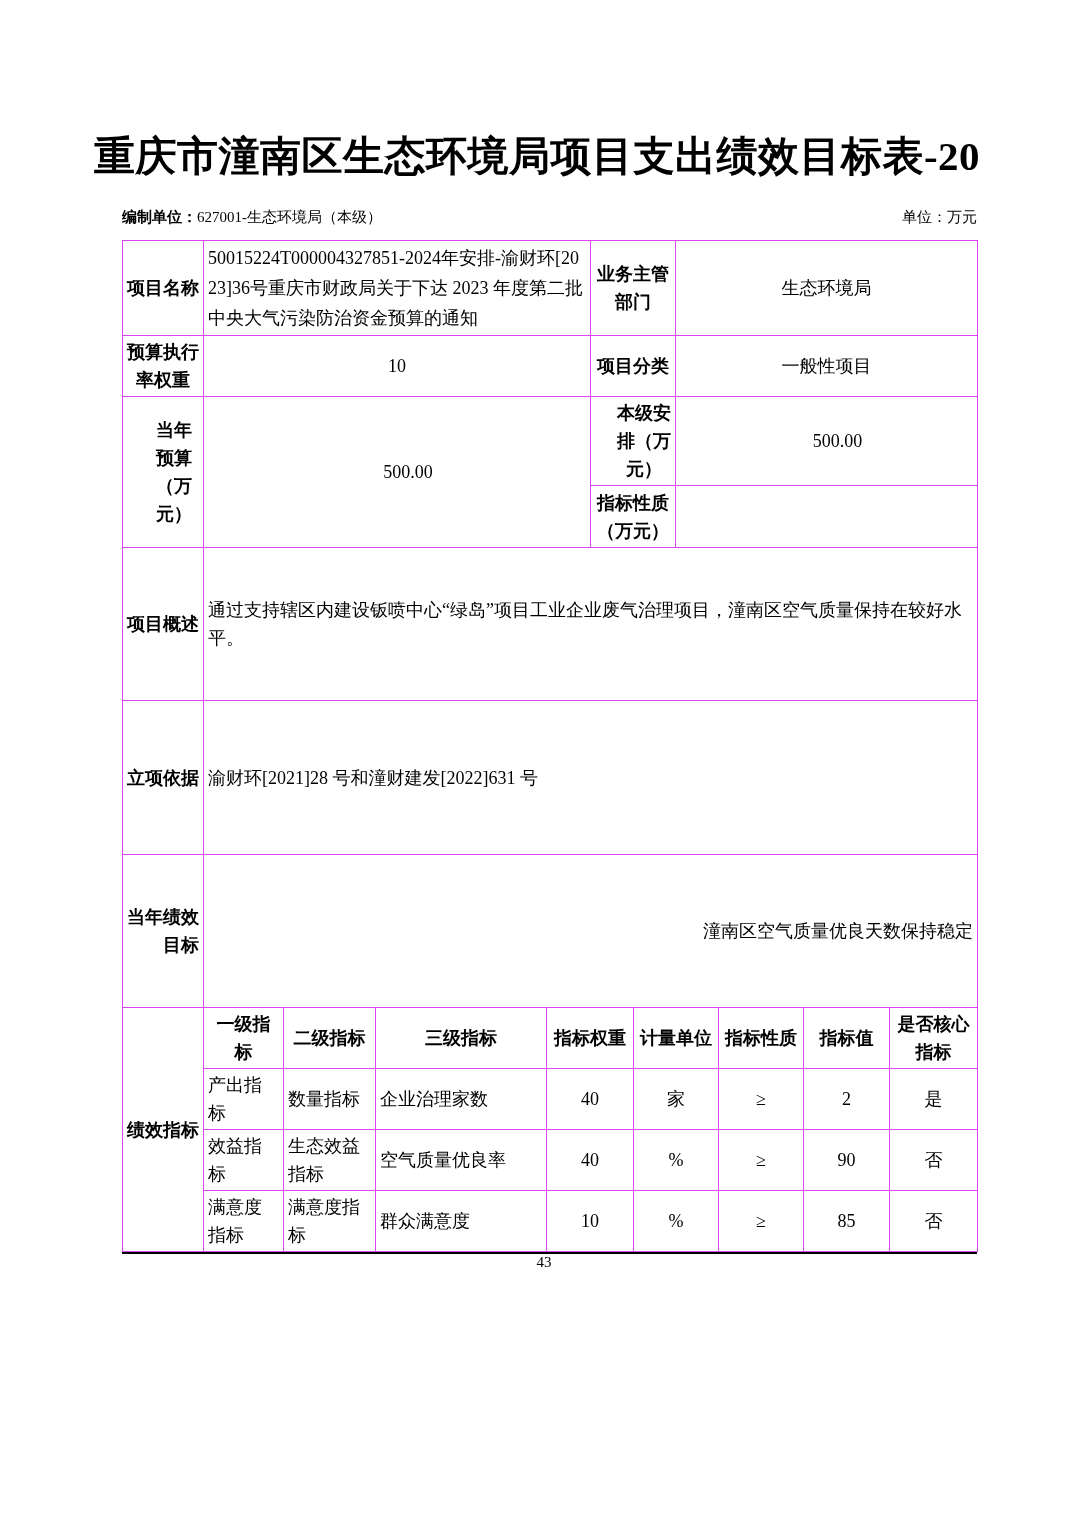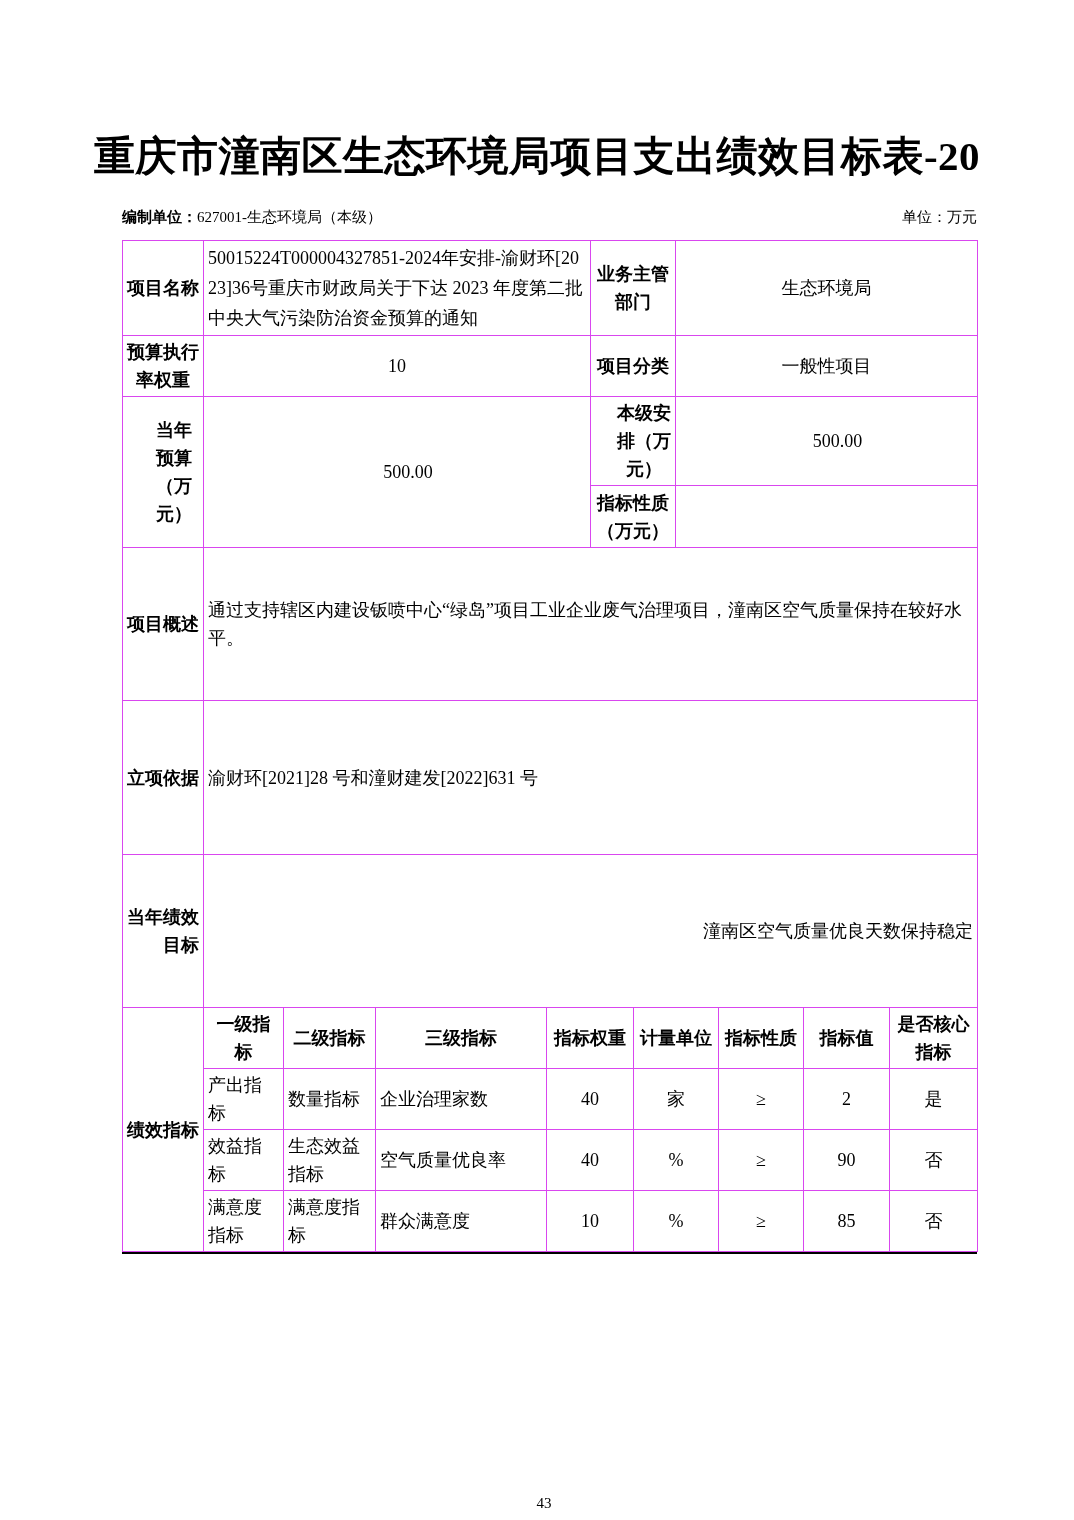--- a/index.html
+++ b/index.html
@@ -64,21 +64,20 @@
   .r4 td { height: 153px; }
   .r5 td { height: 154px; }
   .r6 td { height: 153px; text-align: right; }
   
   .hrow td { height: 55px; }
   .irow1 td { height: 42px; }
   .irow2 td { height: 56px; }
   .irow3 td { height: 57px; }
   .t2 td.datal { text-align: left; }
   .footer {
-    margin-top: 241px;
     text-align: center;
     font-size: 15px;
     font-family: "Liberation Serif", "DejaVu Serif", serif;
     padding-left: 14px;
   }
 </style>
 </head>
 <body>
 
 <div class="title">重庆市潼南区生态环境局项目支出绩效目标表-20</div>

